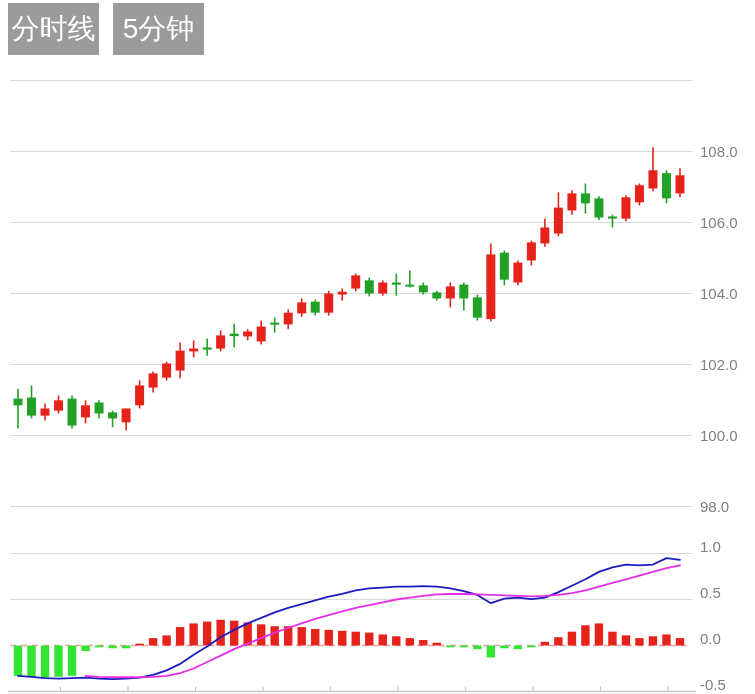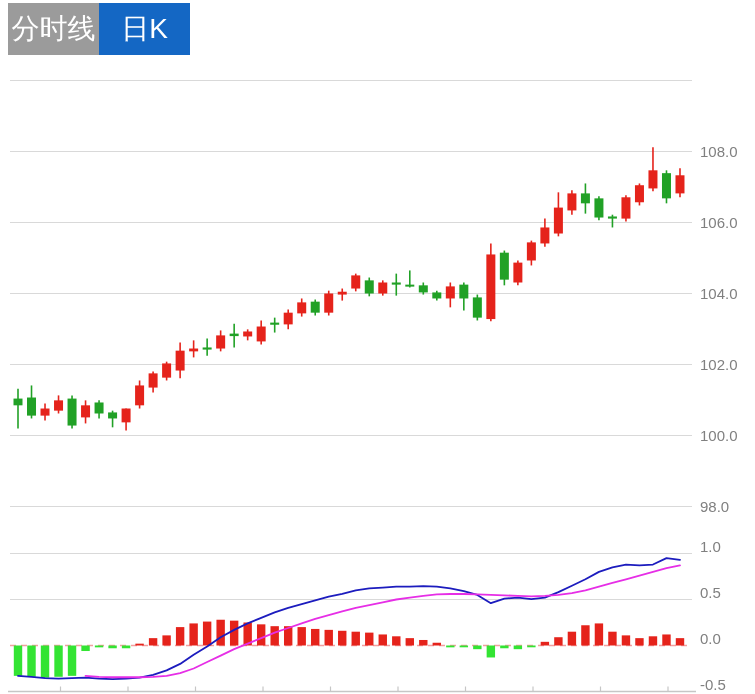--- a/index.html
+++ b/index.html
@@ -1,38 +1,38 @@
 <!DOCTYPE html>
 <html style="--tab-bg: #9b9b9b; --tab-active-bg: #1467c4; --tab-fg: #ffffff;"><head>
 <meta charset="utf-8">
 <style>
   html,body{margin:0;padding:0;}
   body{
     width:755px;height:694px;position:relative;overflow:hidden;
     background:#ffffff;font-family:"Liberation Sans",sans-serif;
   }
   .tabbar{
-    position:absolute;top:3px;left:8px;display:flex;z-index:2;
+    position:absolute;top:3px;left:8px;display:flex;gap:14px;z-index:2;
   }
   .tab{
     width:91px;height:52px;border:none;outline:none;cursor:pointer;
     background:var(--tab-bg,#9b9b9b);color:var(--tab-fg,#ffffff);
     font-size:28px;line-height:52px;text-align:center;padding:0;
     font-family:"Liberation Sans",sans-serif;
     display:flex;align-items:center;justify-content:center;
   }
   .tab.active{background:var(--tab-active-bg,#1467c4);}
   #chart-svg{position:absolute;top:0;left:0;z-index:1;}
 </style>
 </head>
 <body>
 
 <div class="tabbar">
   <button class="tab">分时线</button>
-  <button class="tab active">日K</button>
+  <button class="tab">5分钟</button>
 </div>
 
 <svg id="chart-svg" width="755" height="694" viewBox="0 0 755 694">
     <g>
       <line x1="10" x2="692" y1="80.5" y2="80.5" stroke="#d9d9d9" stroke-width="1"></line>
       <line x1="10" x2="692" y1="151.5" y2="151.5" stroke="#d9d9d9" stroke-width="1"></line>
       <text x="700" y="156.5" fill="#808080" font-size="15" font-family="Liberation Sans, sans-serif">108.0</text>
       <line x1="10" x2="692" y1="222.5" y2="222.5" stroke="#d9d9d9" stroke-width="1"></line>
       <text x="700" y="227.5" fill="#808080" font-size="15" font-family="Liberation Sans, sans-serif">106.0</text>
       <line x1="10" x2="692" y1="293.5" y2="293.5" stroke="#d9d9d9" stroke-width="1"></line>

